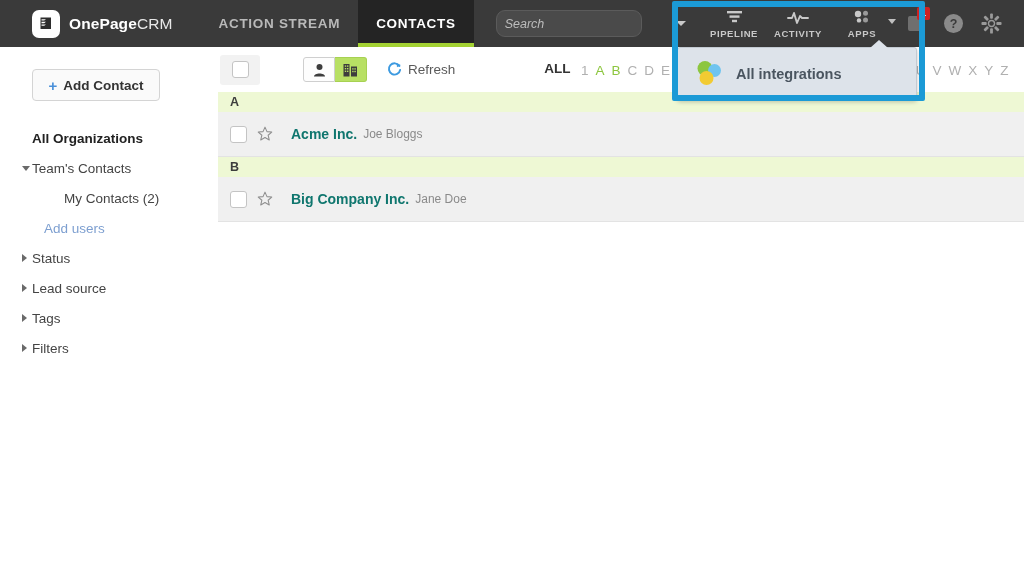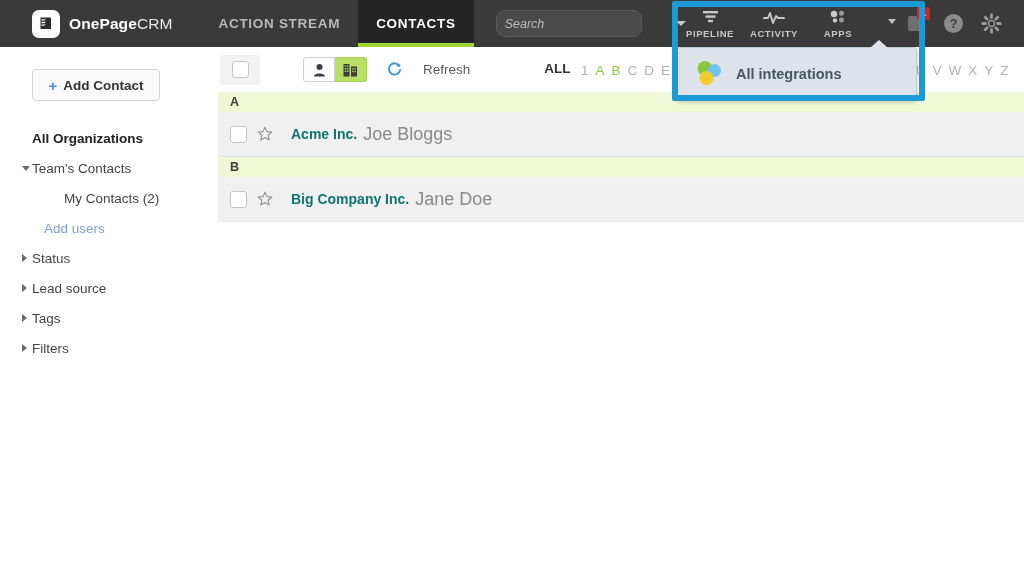--- a/index.html
+++ b/index.html
@@ -52,21 +52,21 @@
   .search-caret { width:26px; display:flex; align-items:center; justify-content:center; cursor:pointer; }
   .caret-dn { width:0;height:0;border-left:5px solid transparent;border-right:5px solid transparent;border-top:5px solid #c9c9c9; }
 
   .nav-right { margin-left:auto; display:flex; align-items:center; height:47px; padding-right:14px; }
   .navicon {
     display:flex; flex-direction:column; align-items:center; justify-content:center;
     width:64px; height:47px; cursor:pointer; gap:2px; color:#c8c8c8;
   }
   .navicon .glyph { height:17px; display:flex; align-items:center; justify-content:center; }
   .navicon .lbl { font-size:9.5px; font-weight:700; letter-spacing:.6px; color:#c8c8c8; }
-  .apps-wrap { position:relative; display:flex; align-items:center;gap:24px; }
+  .apps-wrap { position:relative; display:flex; align-items:center; }
   .apps-caret {
     width:0;height:0;border-left:4.5px solid transparent;border-right:4.5px solid transparent;
     border-top:5px solid #c0c0c0; margin-left:-6px; margin-top:-4px; cursor:pointer;
   }
   .bell-wrap { position:relative; width:38px; height:47px; display:flex; align-items:center; justify-content:center; cursor:pointer; }
   .bell-sq { width:14px; height:15px; background:#6f6f6f; border-radius:2px; }
   .badge {
     position:absolute; top:7px; right:4px; background:#cf2222; color:#fff;
     font-size:9px; font-weight:700; line-height:1; padding:2px 4px; border-radius:2px; min-width:13px; text-align:center;
   }
@@ -101,42 +101,42 @@
   }
   .cbox { width:17px; height:17px; border:1px solid #c4c4c4; border-radius:3px; background:#fff; }
   .toggles { margin-left:43px; display:flex; }
   .tgl {
     width:32px; height:25px; border:1px solid #cfcfcf; display:flex; align-items:center;
     justify-content:center; cursor:pointer; background:#fdfdfd;
   }
   .tgl:first-child { border-radius:3px 0 0 3px; }
   .tgl:last-child { border-radius:0 3px 3px 0; border-left:0; }
   .tgl.active { background:#b8e064; border-color:#a7d152; }
-  .refresh { margin-left:20px; display:flex; align-items:flex-end; gap:21px; cursor:pointer; font-size:13.5px; color:#5a5a5a; }
+  .refresh { margin-left:20px; display:flex; align-items:flex-end; gap:6px; cursor:pointer; font-size:13.5px; color:#5a5a5a; }
 
   .alpha { margin-left:auto; display:flex; align-items:flex-start; padding-right:12px; gap:0px; }
   .alpha .all { font-size:13.5px; font-weight:700; color:#333; margin-right:7px; }
   .alpha a {
     font-size:13.5px; color:#b0b0b0; padding:0 3.5px; text-decoration:none; cursor:pointer;
   }
   .alpha a.has { color:#8dc63f; }
 
   .rows { padding-left:0; }
   .grp {
     height:20px; background:#eef8d4; display:flex; align-items:center;
     padding-left:12px; font-size:12.5px; font-weight:700; color:#3d3d3d;
   }
   .row {
     height:45px; background:#f0f0f0; display:flex; align-items:center; padding-left:12px;
     border-bottom:1px solid #e3e3e3; cursor:pointer;
   }
   .row .cbox { margin-right:10px; }
   .star { margin-right:18px; cursor:pointer; display:flex; }
   .org { font-size:14px; font-weight:700; color:#0f766e; }
-  .person { font-size:18px; color:#8a8a8a; margin-left:6px; }
+  .person { font-size:12px; color:#8a8a8a; margin-left:6px; }
 
   
   .apps-dropdown {
     position:absolute; left:677px; top:47px; width:240px; height:53px;
     background:#dde3ea; border:1px solid #c3cad2; border-radius:3px;
     box-shadow:0 2px 4px rgba(0,0,0,.22);
     display:flex; align-items:center; padding-left:16px; gap:12px; cursor:pointer; z-index:40;
   }
   .apps-dropdown::before {
     content:""; position:absolute; top:-8px; left:192px;

